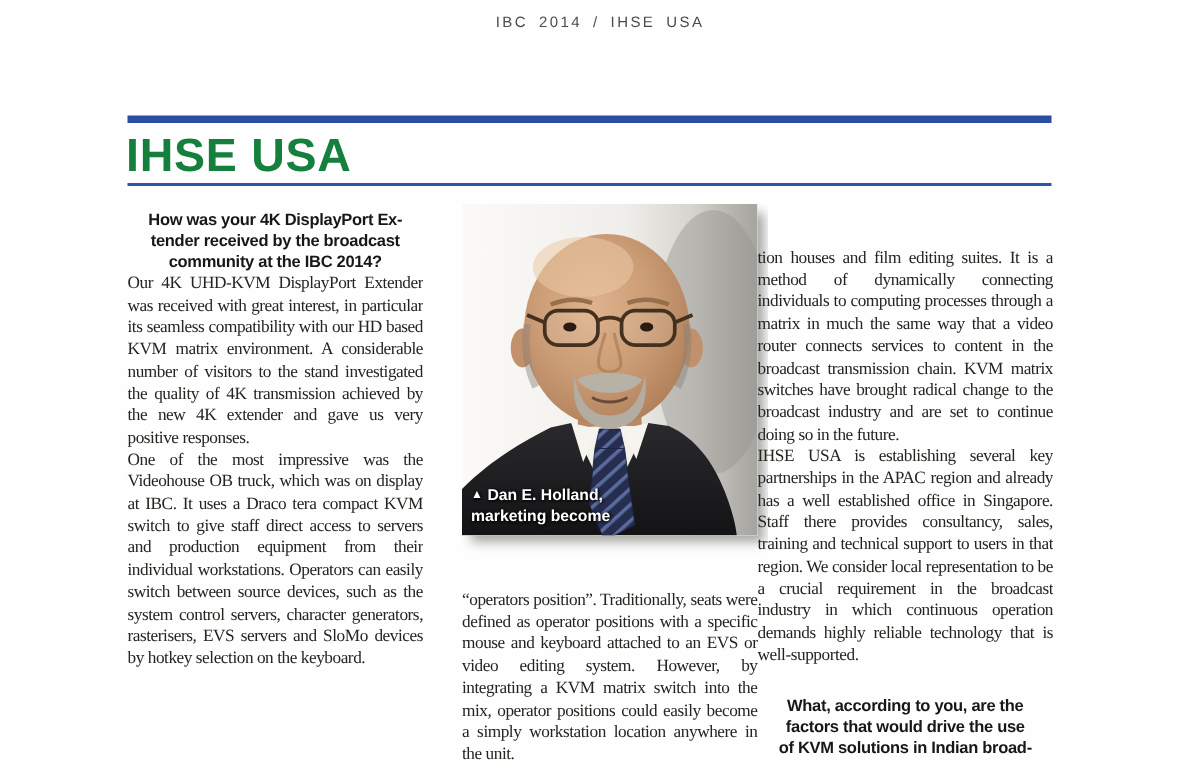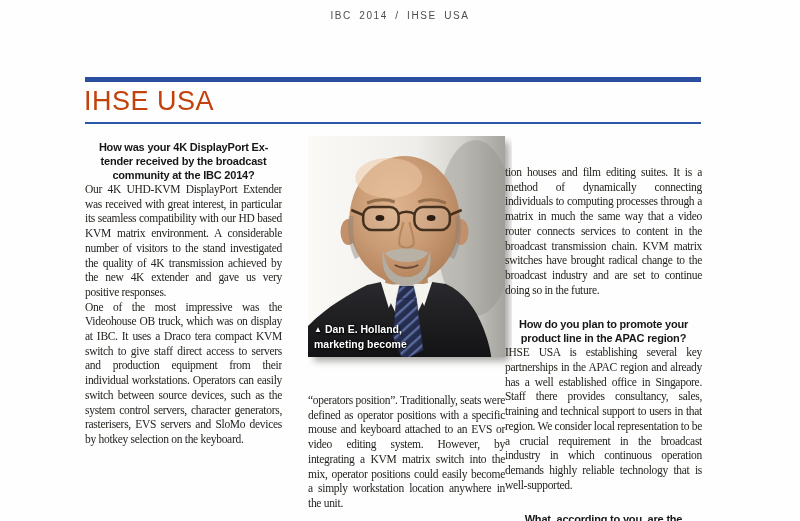--- a/index.html
+++ b/index.html
@@ -7,21 +7,21 @@
     position:relative;width:800px;height:521px;background:#fefefe;
     overflow:hidden;font-family:"Liberation Sans",sans-serif;
   }
   .running-head{
     position:absolute;top:10px;left:0;width:800px;text-align:center;
     font-size:10px;letter-spacing:1.6px;word-spacing:3px;color:#4c4c4c;
   }
   .rule-thick{position:absolute;left:85px;top:77px;width:616px;height:4.5px;background:#2a4fa0;}
   .title{
     position:absolute;left:84px;top:86px;margin:0;
-    font-size:27px;font-weight:normal;color:#c2410c;letter-spacing:0.5px;
+    font-size:31px;font-weight:bold;color:#15803d;letter-spacing:0.5px;
   }
   .rule-thin{position:absolute;left:85px;top:122px;width:616px;height:1.5px;background:#2b57a8;}
   .col{position:absolute;overflow:hidden;}
   .col1{left:85px;top:140px;width:197px;height:381px;}
   .col2{left:308px;top:136px;width:204px;height:385px;}
   .col3{left:505px;top:136px;width:197px;height:381px;margin-top:29px;}
   .qh{
     margin:0;font-size:11px;line-height:14px;font-weight:bold;color:#171717;
     letter-spacing:-0.2px;white-space:pre-line;font-family:"Liberation Sans",sans-serif;text-align:center;
   }
@@ -127,21 +127,19 @@
         <div><span class="tri">▲</span><span>Dan E. Holland,</span></div>
         <div>marketing become</div>
       </figcaption>
     </figure>
     <p class="body p-after-photo">“operators position”. Traditionally, seats were defined as operator positions with a specific mouse and keyboard attached to an EVS or video editing system. However, by integrating a KVM matrix switch into the mix, operator positions could easily become a simply workstation location anywhere in the unit.</p>
     <h2 class="qh gap-sm">What are the some of the emerg-</h2>
   </div>
 
   <div class="col col3">
     <p class="body">tion houses and film editing suites. It is a method of dynamically connecting individuals to computing processes through a matrix in much the same way that a video router connects services to content in the broadcast transmission chain. KVM matrix switches have brought radical change to the broadcast industry and are set to continue doing so in the future.</p>
-    <h2 class="qh gap">How do you plan to promote your
-product line in the APAC region?</h2>
     <p class="body">IHSE USA is establishing several key partnerships in the APAC region and already has a well established office in Singapore. Staff there provides consultancy, sales, training and technical support to users in that region. We consider local representation to be a crucial requirement in the broadcast industry in which continuous operation demands highly reliable technology that is well-supported.</p>
     <h2 class="qh gap">What, according to you, are the
 factors that would drive the use
 of KVM solutions in Indian broad-</h2>
   </div>
 
 </div>
 
 </body></html>

